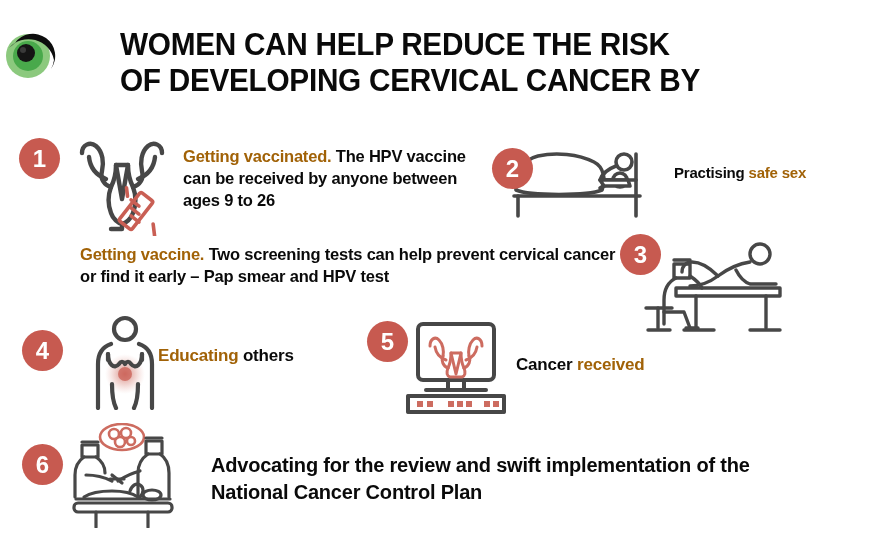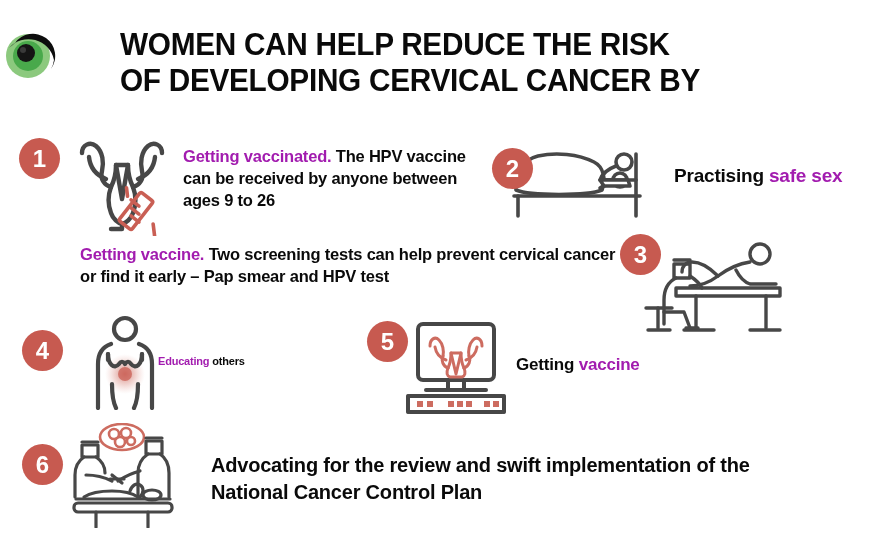--- a/index.html
+++ b/index.html
@@ -61,44 +61,44 @@
   }
 
   
   .txt {
     position: absolute;
     font-weight: 800;
     color: #0a0a0a;
     line-height: 1.33;
     letter-spacing: -0.2px;
   }
-  .hl { color: #a21caf; margin-top: 36px; }
+  .hl { color: #a16207; margin-top: 36px; }
 
   
   .illus { position: absolute; z-index: 3; }
 
   
   #badge1 { left: 19px;  top: 138px; }
   #badge2 { left: 492px; top: 148px; }
   #badge3 { left: 620px; top: 234px; }
   #badge4 { left: 22px;  top: 330px; }
   #badge5 { left: 367px; top: 321px; }
   #badge6 { left: 22px;  top: 444px; }
 
   #illus1 { left: 66px;  top: 133px; width: 118px; height: 103px; }
   #illus2 { left: 508px; top: 136px; width: 142px; height: 82px; }
   #illus3 { left: 640px; top: 228px; width: 150px; height: 108px; }
   #illus4 { left: 86px;  top: 314px; width: 78px;  height: 96px; }
   #illus5 { left: 404px; top: 320px; width: 104px; height: 94px; }
   #illus6 { left: 66px;  top: 423px; width: 112px; height: 105px; }
 
   #text1 { left: 183px; top: 146px; width: 288px; font-size: 16.5px; }
-  #text2 { left: 674px; top: 163px; width: 200px; font-size: 19px; }
+  #text2 { left: 674px; top: 163px; width: 200px; font-size: 15px; }
   #text3 { left: 80px;  top: 244px; width: 548px; font-size: 16.5px; }
-  #text4 { left: 158px; top: 354px; width: 185px; font-size: 11px; }
+  #text4 { left: 158px; top: 345px; width: 185px; font-size: 17px; }
   #text5 { left: 516px; top: 354px; width: 200px; font-size: 17px; }
   #text6 { left: 211px; top: 452px; width: 570px; font-size: 20px; }
 </style>
 </head>
 <body>
 
 <div class="logo">
   <svg viewBox="0 0 62 62" width="62" height="62" aria-hidden="true">
     <circle cx="26" cy="34" r="22" fill="#8cc97e"></circle>
     <circle cx="26" cy="34" r="15" fill="#49a94b"></circle>
@@ -262,21 +262,21 @@
       <rect x="44" y="81" width="6" height="6"></rect>
       <rect x="53" y="81" width="6" height="6"></rect>
       <rect x="62" y="81" width="6" height="6"></rect>
       <rect x="80" y="81" width="6" height="6"></rect>
       <rect x="89" y="81" width="6" height="6"></rect>
     </g>
   </svg>
 </div>
 
 <div class="txt" id="text5">
-  <span>Getting </span><span class="hl">vaccine</span>
+  <span>Cancer </span><span class="hl">received</span>
 </div>
 
 <div class="badge" id="badge6">6</div>
 
 <div class="illus" id="illus6">
   <svg viewBox="0 0 112 105" width="112" height="105" aria-hidden="true">
 
     <g fill="none" stroke="#cd6c60" stroke-width="2.6">
       <ellipse cx="56" cy="14" rx="22" ry="13"></ellipse>
       <circle cx="48" cy="11" r="5"></circle>

